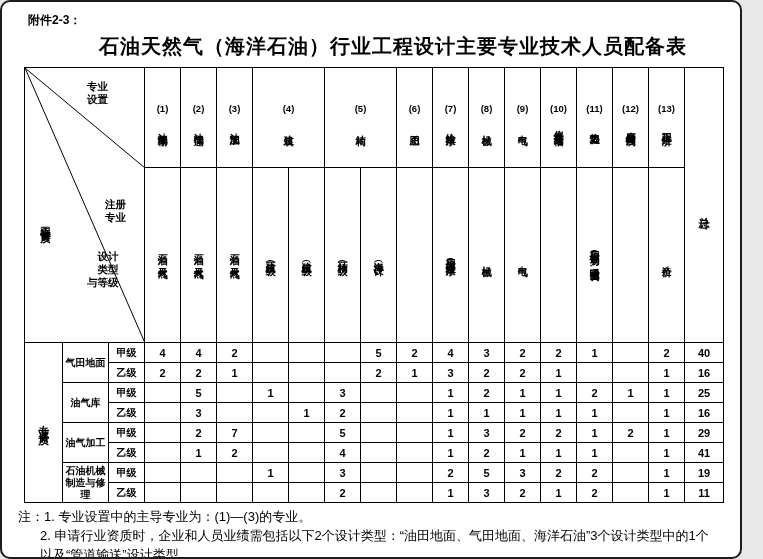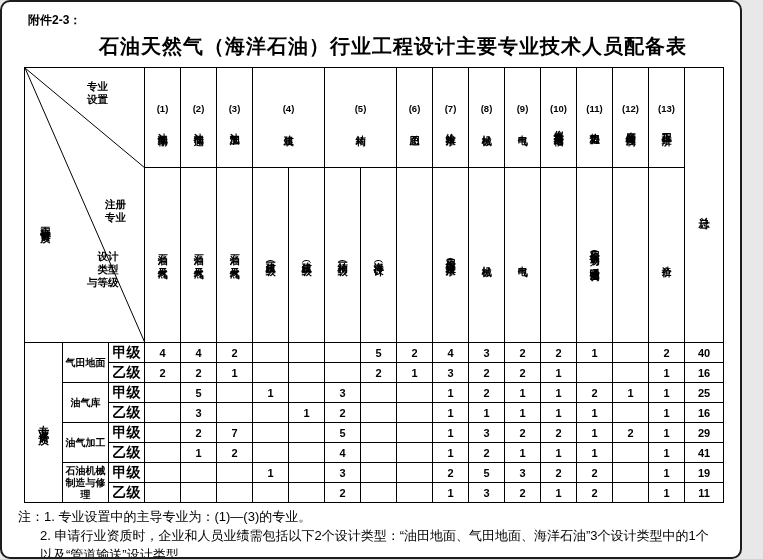--- a/index.html
+++ b/index.html
@@ -52,21 +52,21 @@
   td.corner svg{position:absolute;left:0;top:0;}
   .c-label{position:absolute;font-size:10.5px;font-weight:bold;line-height:13px;white-space:pre-line;text-align:right;}
   .c-top{left:62px;top:12px;}
   .c-mid{left:80px;top:130px;}
   .c-br{left:62px;top:182px;}
   .c-bl{left:14px;top:150px;writing-mode:vertical-rl;text-orientation:upright;letter-spacing:1px;}
   
   tbody tr{height:20px;}
   td.qual .vtext{font-size:11px;letter-spacing:3px;}
   td.group{font-size:10px;line-height:12px;padding:0 2px;}
-  td.grade{font-size:14px;}
+  td.grade{font-size:10px;}
   td.val{font-size:11px;}
   
   .notes{margin:5px 28px 0 16px;font-size:13px;line-height:1.45;font-weight:normal;}
   .notes .n2{padding-left:22px;}
   .pagenum{text-align:center;font-size:12px;margin-top:8px;}
 </style>
 </head>
 <body>
 
 <div class="sheet">

